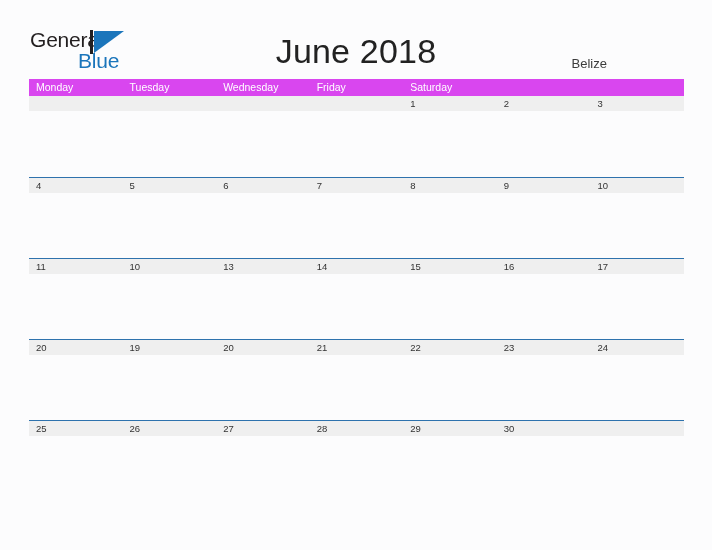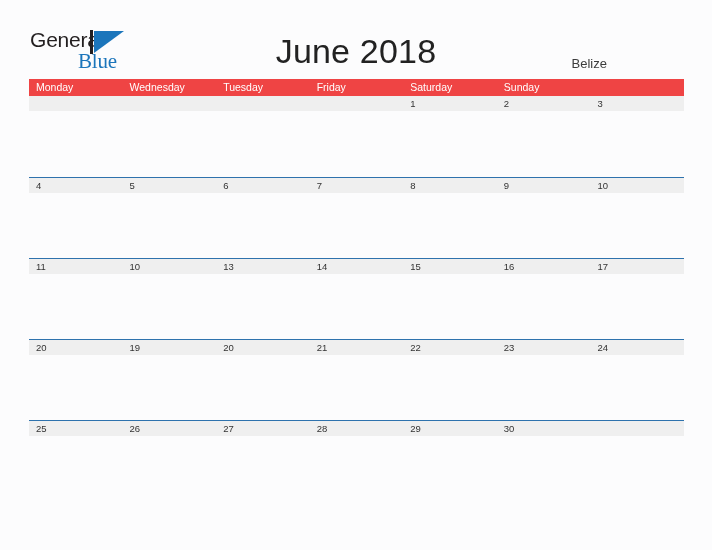--- a/index.html
+++ b/index.html
@@ -44,21 +44,21 @@
     color: #231f20;
     font-family: "Liberation Sans", sans-serif;
   }
   .logo-blue {
     position: absolute;
     left: 48px;
     top: 21px;
     font-size: 21px;
     letter-spacing: -0.2px;
     color: #1b75bb;
-    font-family: Liberation Serif, serif;
+    font-family: Liberation Sans, sans-serif;
   }
   .logo-mark {
     position: absolute;
     left: 60px;
     top: 2px;
     width: 36px;
     height: 24px;
   }
   .logo-bar {
     position: absolute;
@@ -104,21 +104,21 @@
   .calendar {
     position: absolute;
     left: 29px;
     top: 79px;
     width: 655px;
   }
   .weekday-row {
     display: flex;
     width: 655px;
     height: 17px;
-    background: #ef4444;
+    background: #d946ef;
   }
   .weekday-cell {
     width: 93.57px;
     height: 17px;
     box-sizing: border-box;
     padding-left: 7px;
     color: #ffffff;
     font-size: 10.5px;
     line-height: 17px;
     font-family: "Liberation Sans", sans-serif;
@@ -182,25 +182,24 @@
     <div class="month-title">June 2018</div>
 
     <div class="country">Belize</div>
 
   </div>
 
   <div class="calendar">
 
     <div class="weekday-row">
       <div class="weekday-cell">Monday</div>
+      <div class="weekday-cell">Tuesday</div>
       <div class="weekday-cell">Wednesday</div>
-      <div class="weekday-cell">Tuesday</div>
       <div class="weekday-cell">Friday</div>
       <div class="weekday-cell">Saturday</div>
-      <div class="weekday-cell">Sunday</div>
     </div>
 
     <div class="week-row">
       <div class="date-strip">
         <div class="date-cell"></div>
         <div class="date-cell"></div>
         <div class="date-cell"></div>
         <div class="date-cell"></div>
         <div class="date-cell">1</div>
         <div class="date-cell">2</div>

